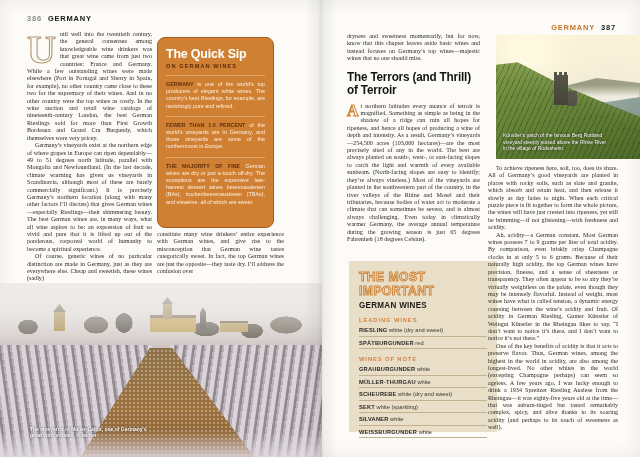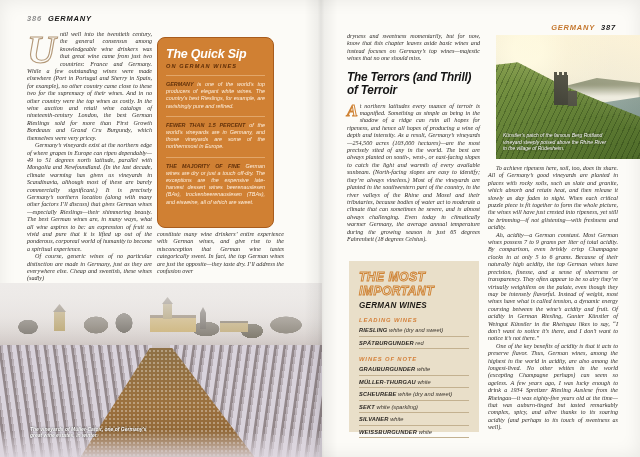--- a/index.html
+++ b/index.html
@@ -1,19 +1,19 @@
 <!DOCTYPE html>
 <html><head>
 <meta charset="utf-8">
 <style>
   html,body{margin:0;padding:0;}
   body{width:640px;height:457px;overflow:hidden;position:relative;
        font-family:"Liberation Serif","DejaVu Serif",serif;background:#f3f1ec;}
   *{box-sizing:border-box;}
-  .spread{position:absolute;inset:0;background:#fcfbf7;box-shadow:inset 0 0 18px rgba(0,0,0,0.08);font-style:italic;}
+  .spread{position:absolute;inset:0;background:#fcfbf7;box-shadow:inset 0 0 18px rgba(0,0,0,0.08);}
   .gutter{position:absolute;left:304px;top:0;width:34px;height:100%;z-index:6;pointer-events:none;
     background:linear-gradient(90deg,rgba(0,0,0,0) 0%,rgba(0,0,0,0.05) 40%,rgba(0,0,0,0.10) 50%,rgba(0,0,0,0.05) 60%,rgba(0,0,0,0) 100%);}
 
   
   .folio{position:absolute;top:14px;font-family:"Liberation Sans",sans-serif;font-size:7.5px;
          font-weight:bold;letter-spacing:0.8px;z-index:4;}
   .folio-left{left:27px;}
   .folio-right{right:24px;text-align:right;margin-top:9px;}
   .folio .num{color:#8d8d8d;}
   .folio-left .title{color:#161616;margin-left:6px;}
@@ -90,21 +90,21 @@
     font-size:5px;line-height:6.6px;text-shadow:0 0 2px rgba(0,0,0,0.8);font-weight:bold;}
   .pw-cap{left:30px;bottom:18px;width:125px;}
 
   
   .colR1{position:absolute;left:347px;top:33px;width:133px;z-index:2;}
   .section-heading{font-family:"Liberation Sans",sans-serif;font-weight:bold;color:#141414;
     font-size:12.5px;line-height:13px;margin:8px 0 6px 0;letter-spacing:-0.2px;
     transform:scaleX(0.94);transform-origin:left;}
 
   
-  .imp-wines{position:absolute;left:349px;top:261px;width:130px;height:171px;z-index:2;
+  .imp-wines{position:absolute;left:349px;top:261px;width:148px;height:171px;z-index:2;
     background:#e9dfc9;padding:9px 10px 8px 10px;}
   .iw-title{font-family:"Liberation Sans",sans-serif;font-weight:bold;font-size:13.5px;line-height:13.5px;
     letter-spacing:0.5px;transform:scaleX(0.9);transform-origin:left;white-space:nowrap;}
   .iw-sub{font-family:"Liberation Sans",sans-serif;font-weight:bold;font-size:8.5px;color:#1d1a16;
     margin-top:3px;letter-spacing:0.3px;transform:scaleX(0.95);transform-origin:left;}
   .iw-label{font-family:"Liberation Sans",sans-serif;font-weight:bold;font-size:5.8px;color:#d4813b;
     letter-spacing:0.9px;margin:7px 0 1px 0;}
   .iw-row{font-family:"Liberation Sans",sans-serif;font-size:5.7px;color:#2a2622;
     padding:3px 0 2.5px 0;border-bottom:1px solid #c3b190;}
   .iw-name{font-weight:bold;letter-spacing:0.2px;}

